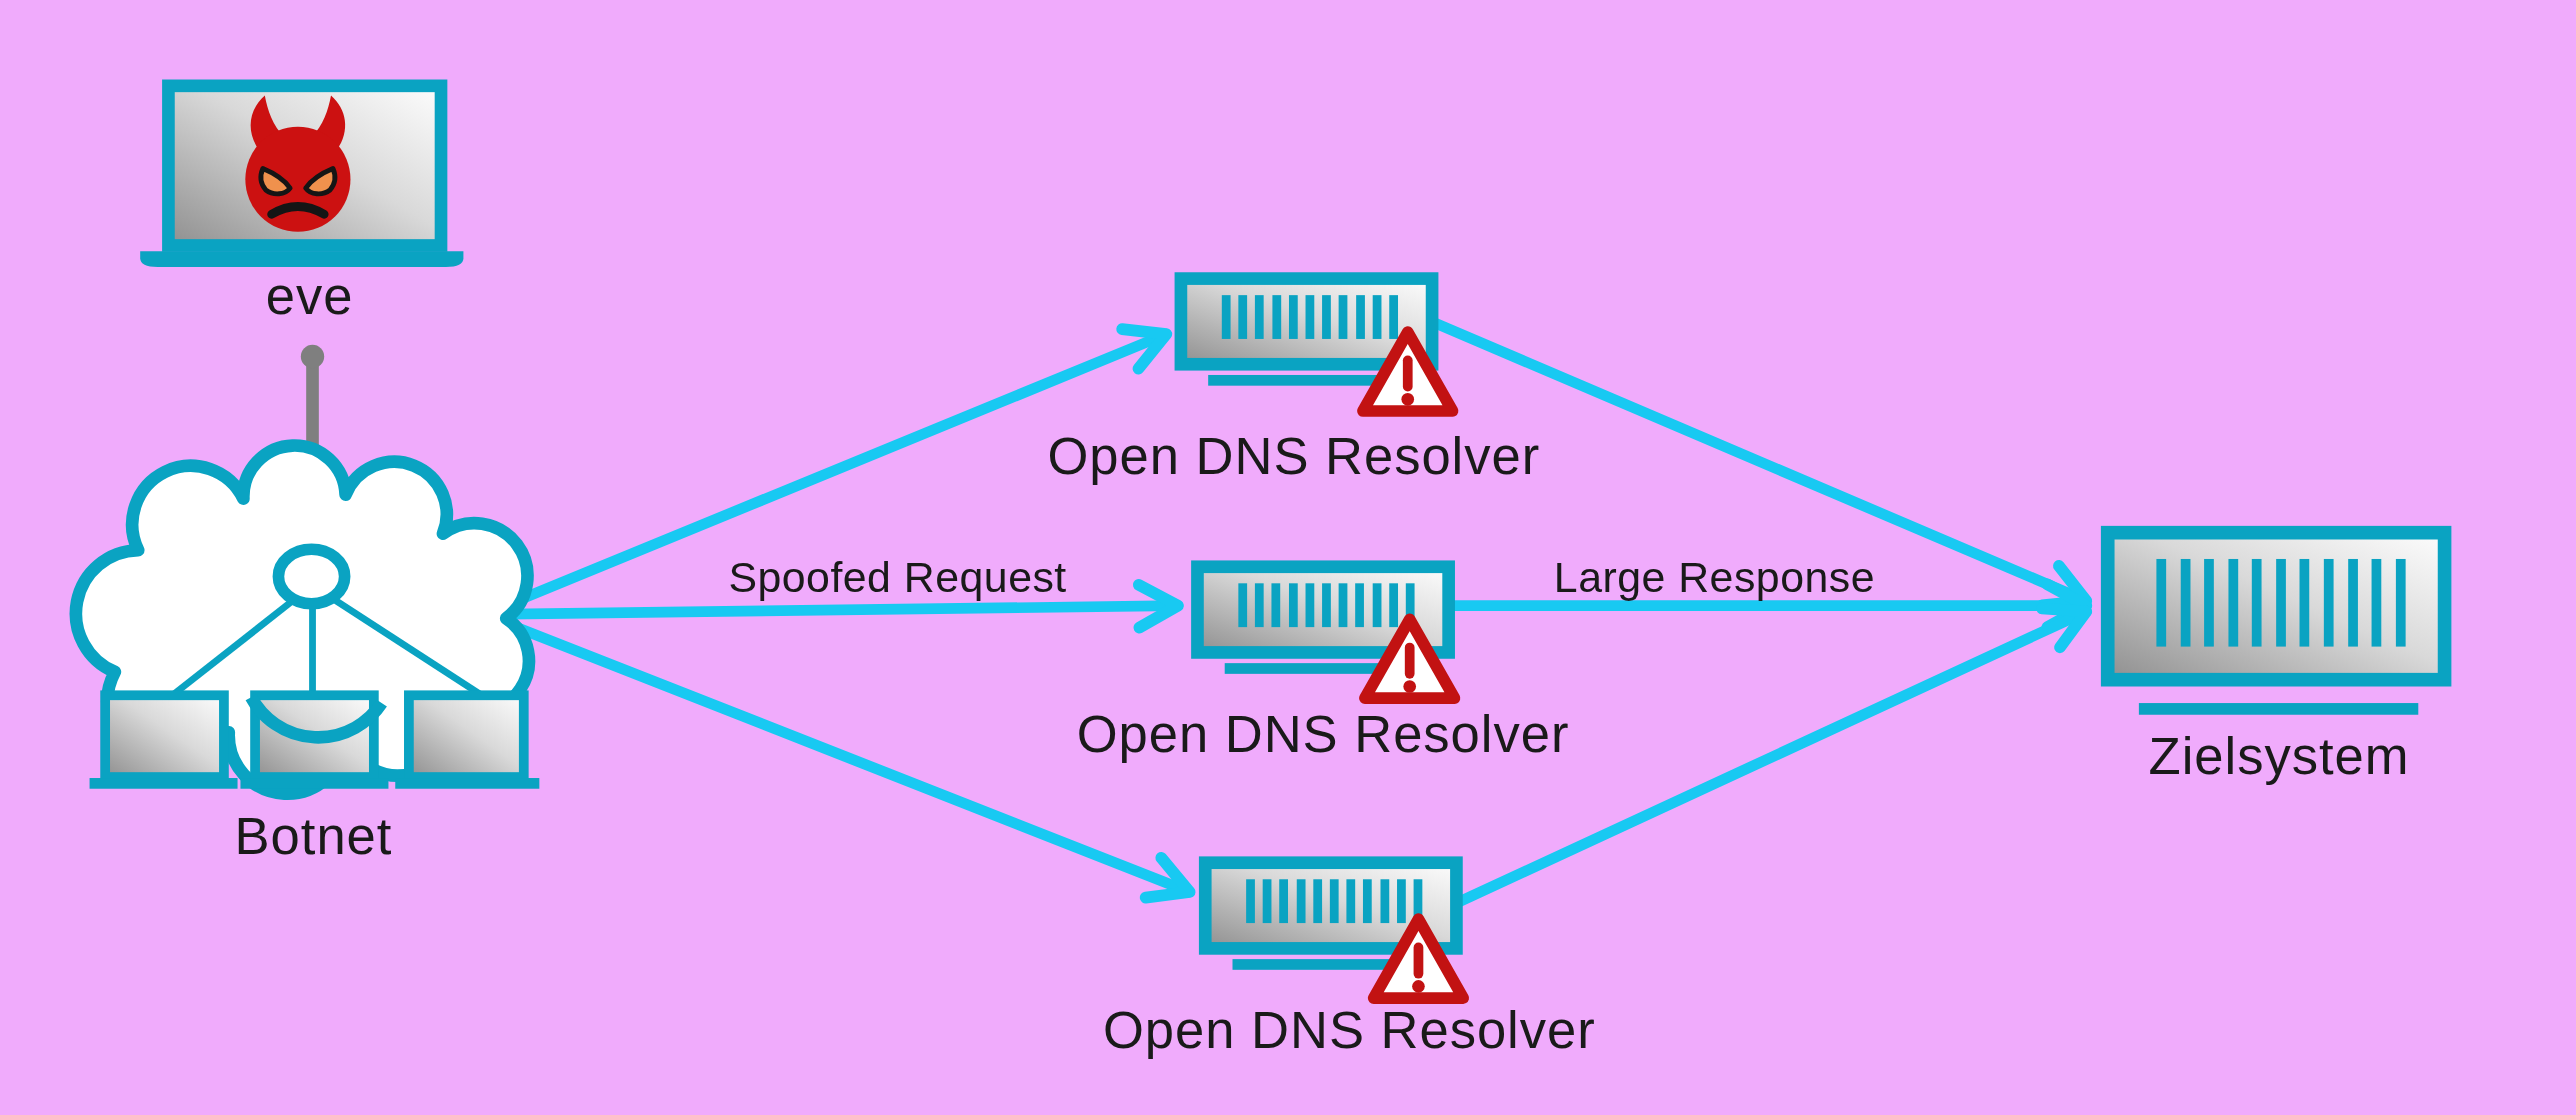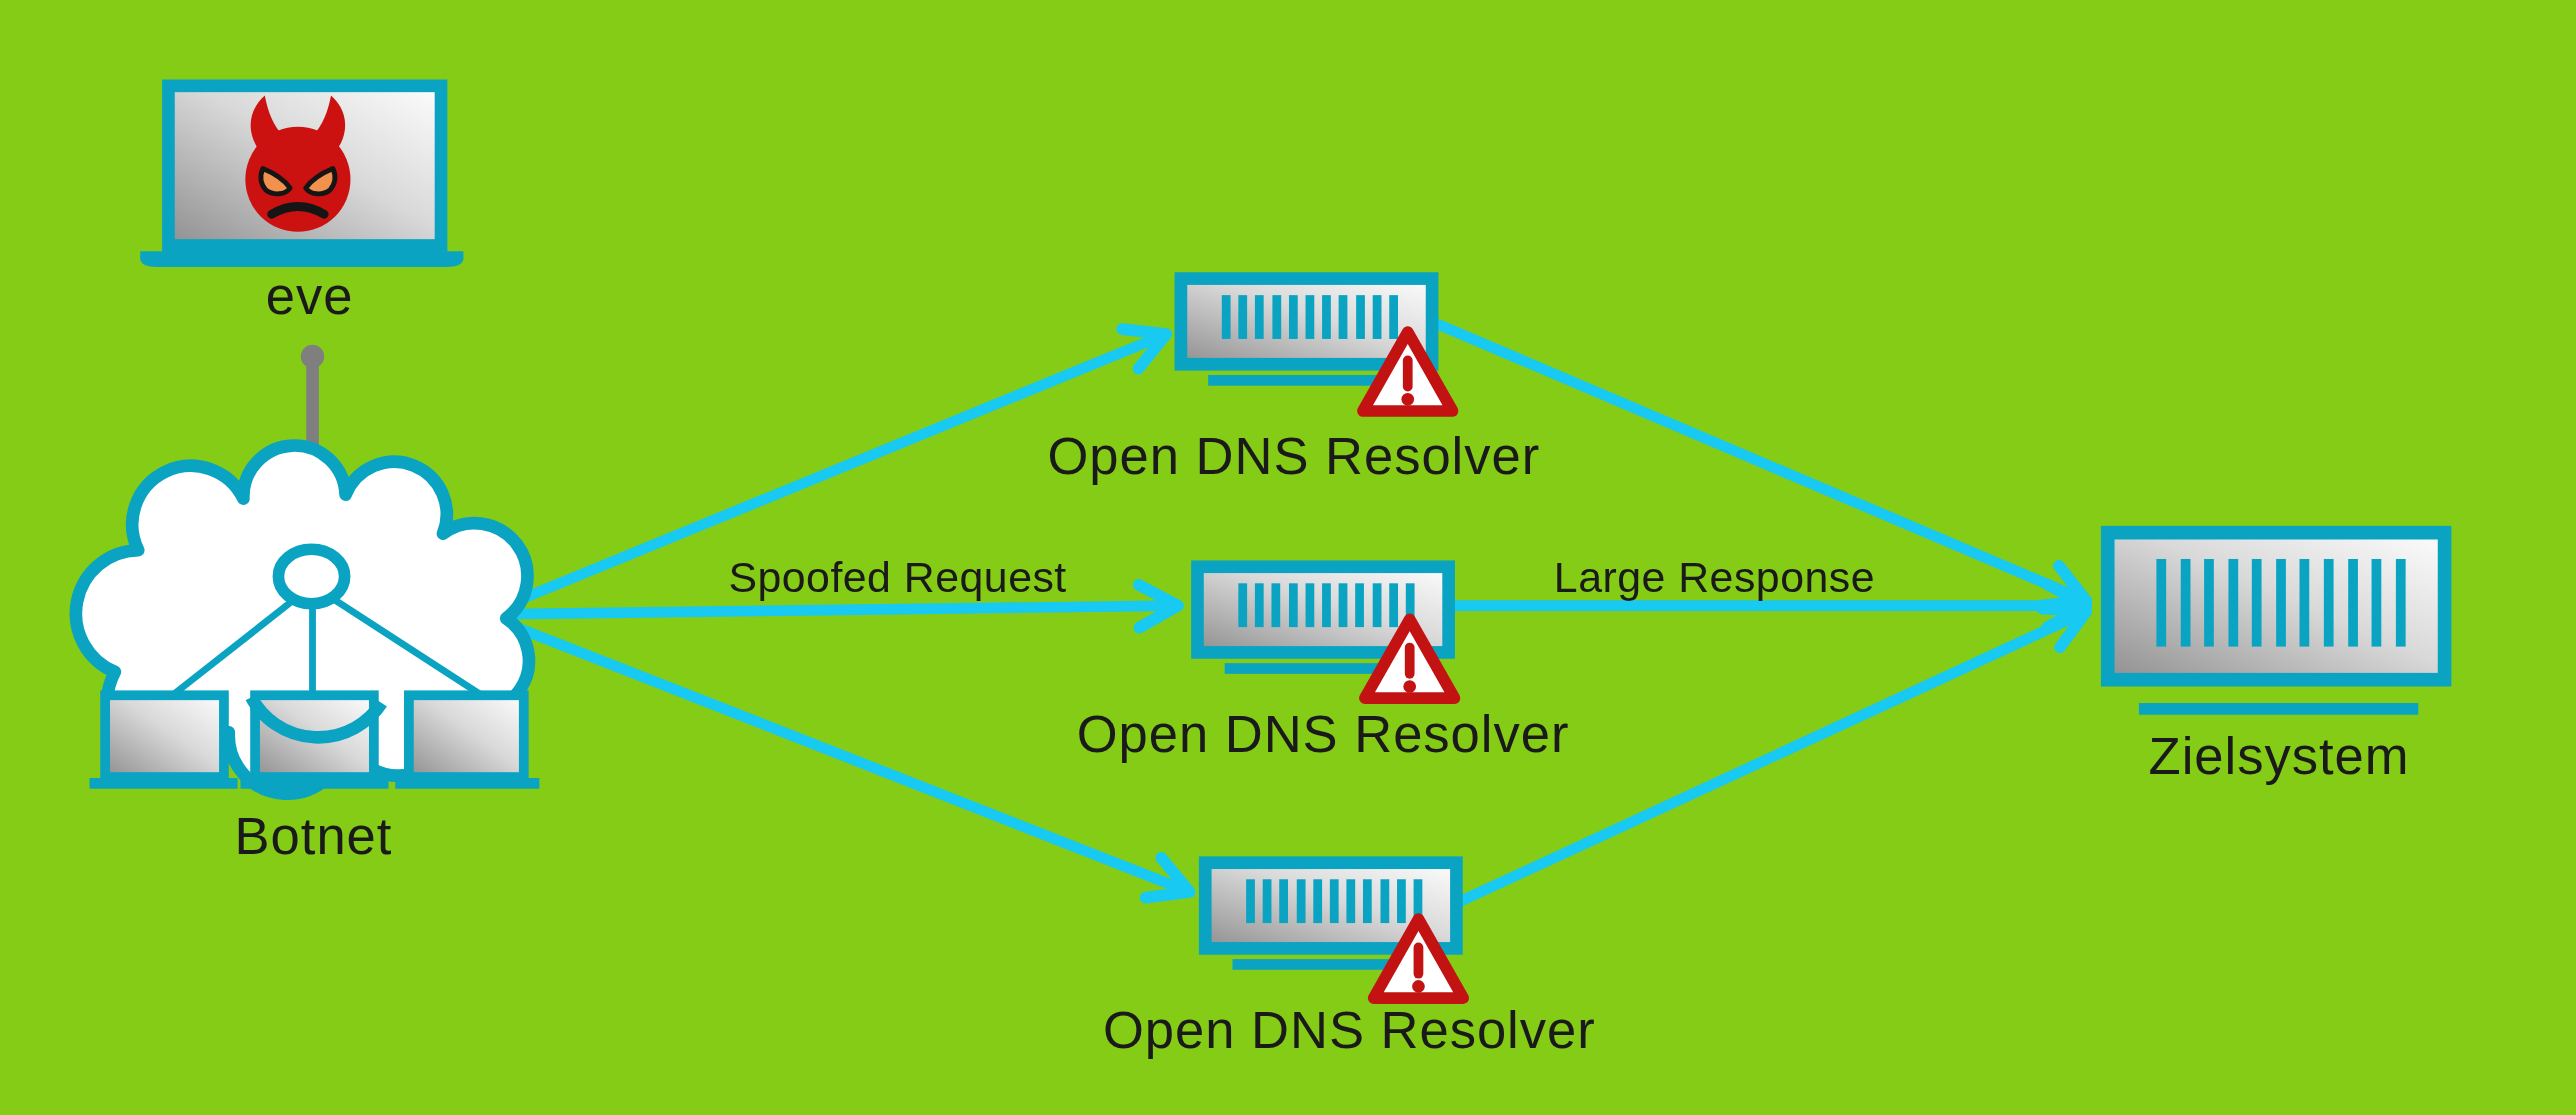--- a/index.html
+++ b/index.html
@@ -1,16 +1,16 @@
 <!DOCTYPE html>
 <html><head>
 <meta charset="utf-8">
 <style>
   html,body{margin:0;padding:0;background:#ffffff;}
-  #canvas{position:relative;width:2576px;height:1116px;background:#84cc16;overflow:hidden;}
+  #canvas{position:relative;width:2576px;height:1116px;background:#f0abfc;overflow:hidden;}
   svg{display:block;}
   text{font-family:"Liberation Sans","DejaVu Sans",sans-serif;fill:#1a1a1a;}
   .node-label{font-size:54px;letter-spacing:1px;}
   .edge-label{font-size:44px;letter-spacing:0.5px;}
 </style>
 </head>
 <body>
 
 <div id="canvas">
 <svg width="2576" height="1116" viewBox="0 0 2646 1146" xmlns="http://www.w3.org/2000/svg">

